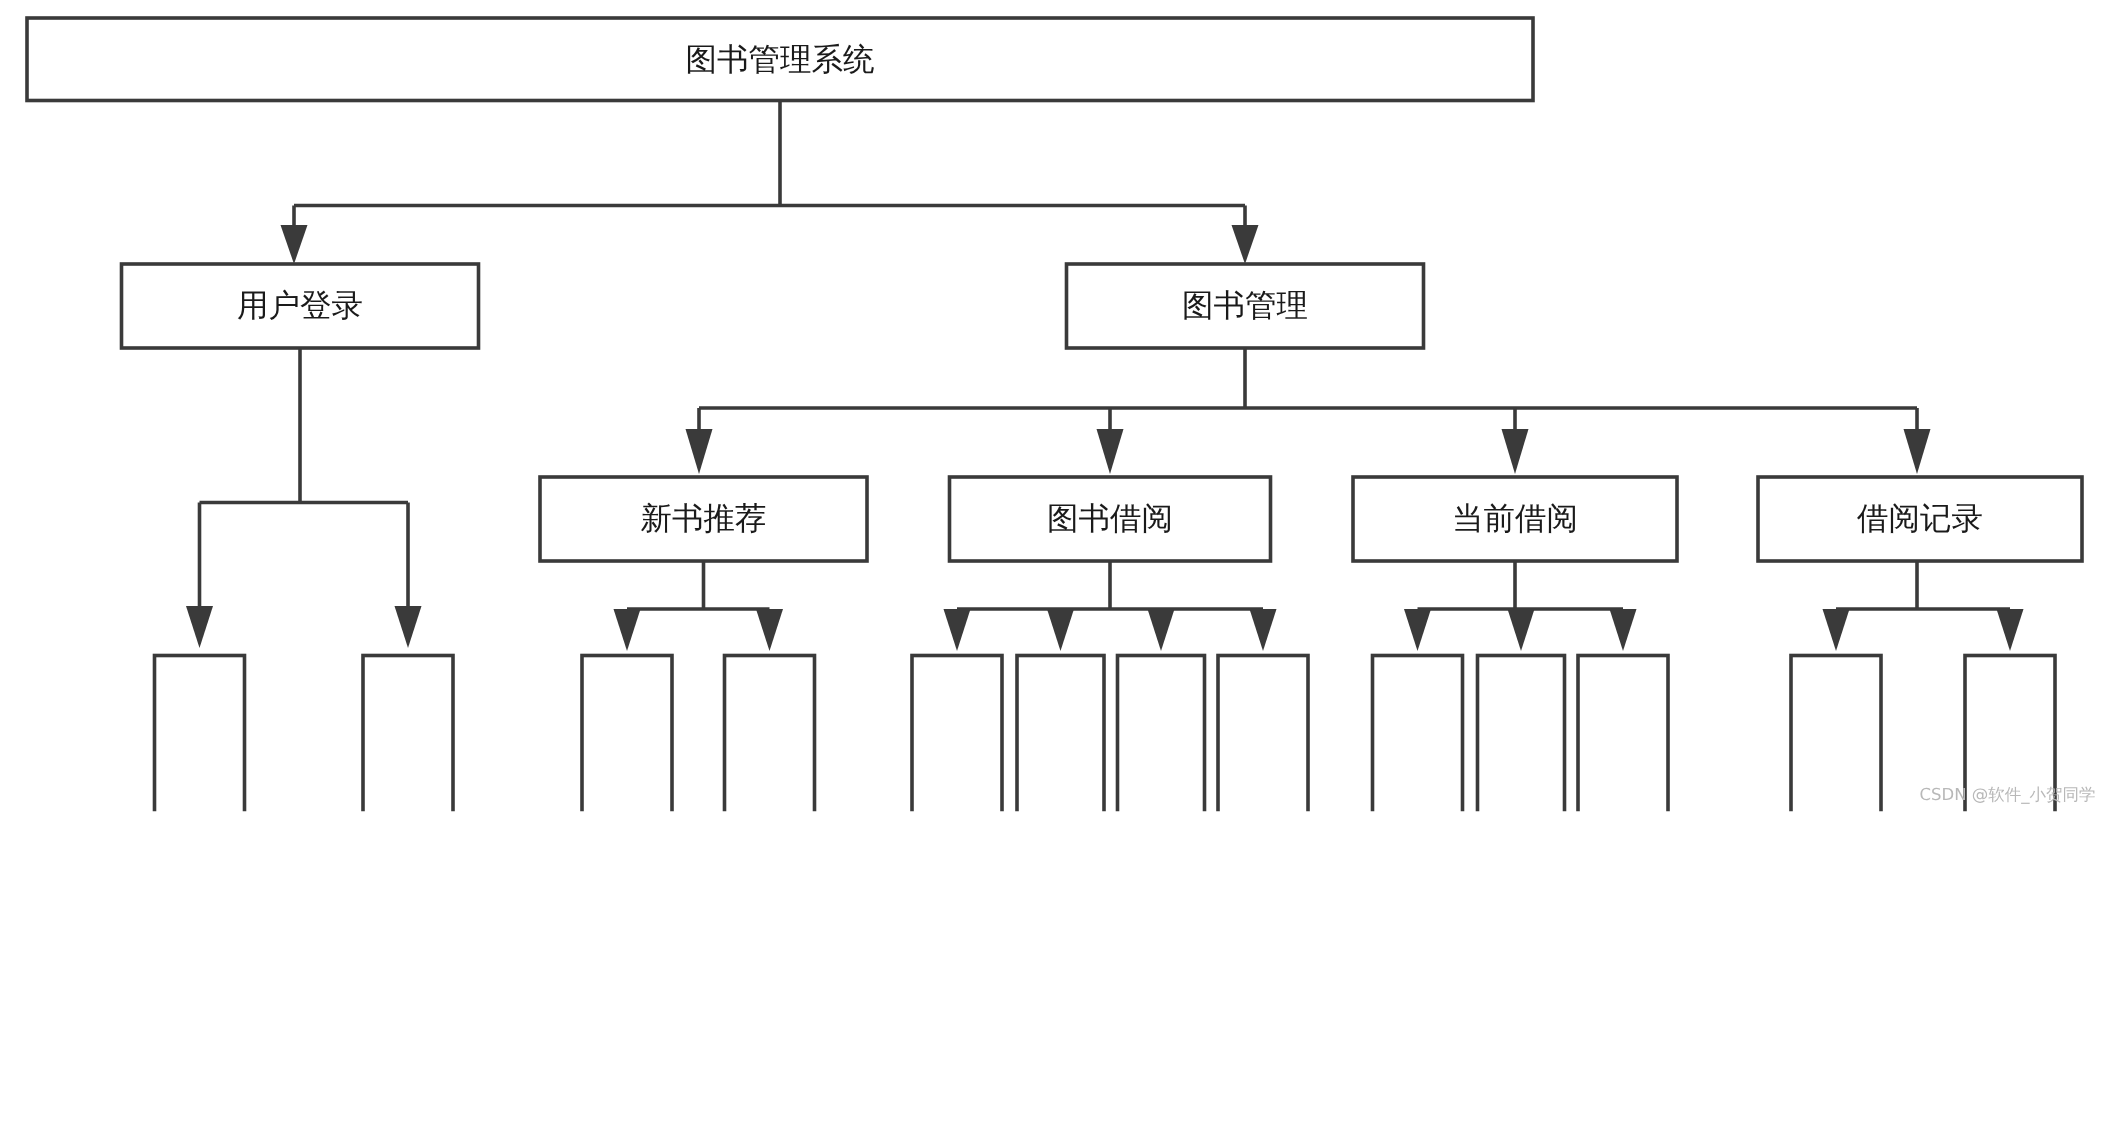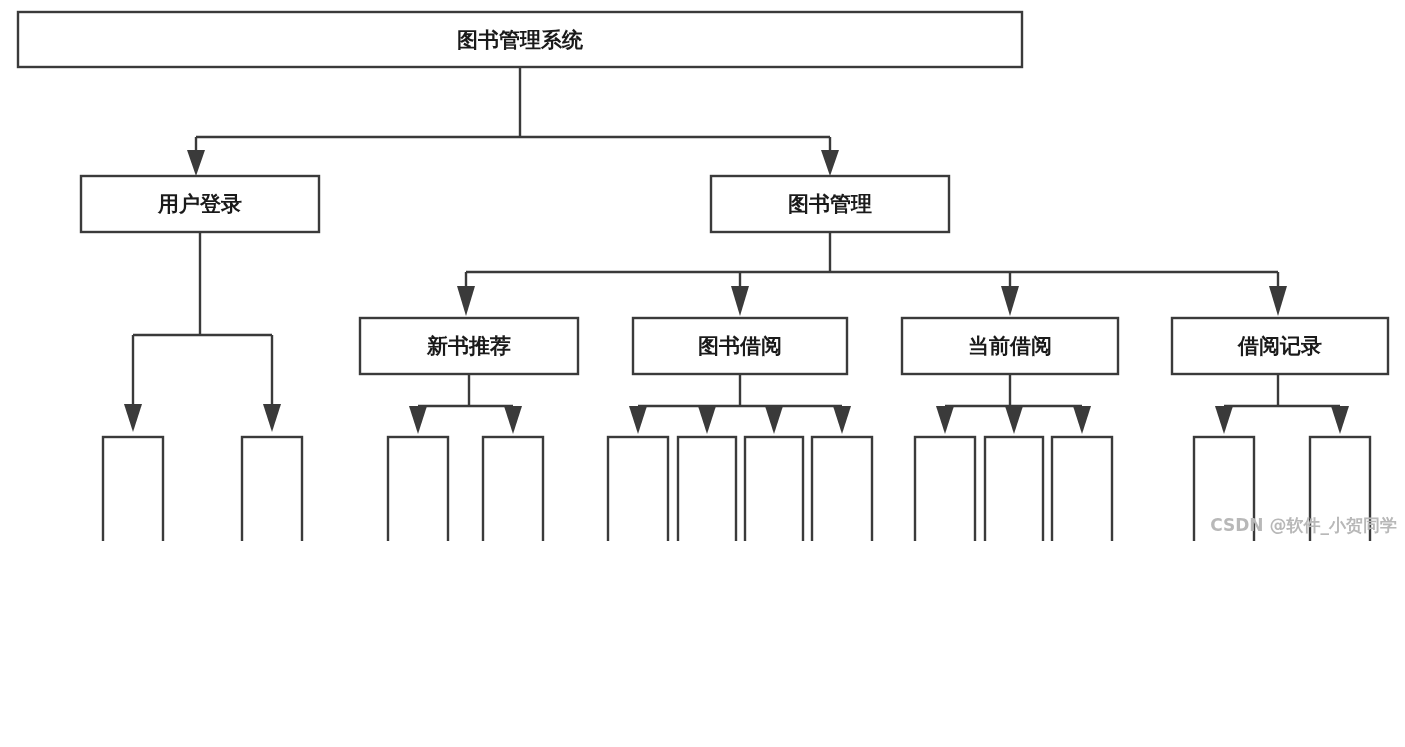--- a/index.html
+++ b/index.html
@@ -9,21 +9,20 @@
   }
   body {
     font-family: "DejaVu Sans", "Liberation Sans", sans-serif;
   }
   #diagram-root {
     position: relative;
     width: 1405px;
     height: 541px;
     background: #ffffff;
     overflow: hidden;
-    font-weight: bold;
   }
   svg.flow {
     position: absolute;
     left: 0;
     top: 0;
     width: 1405px;
     height: 747px;
     display: block;
   }
   .node-box {
@@ -55,21 +54,21 @@
     writing-mode: vertical-rl;
     text-orientation: upright;
     text-anchor: middle;
     letter-spacing: 2px;
   }
   .watermark-text {
     position: absolute;
     right: 8px;
     bottom: 4px;
     font-family: "DejaVu Sans", "Liberation Sans", sans-serif;
-    font-size: 17px;
+    font-size: 11px;
     color: #b8b8b8;
     white-space: nowrap;
     user-select: none;
   }
 </style>
 </head>
 <body>
 
 <div id="diagram-root">
 

